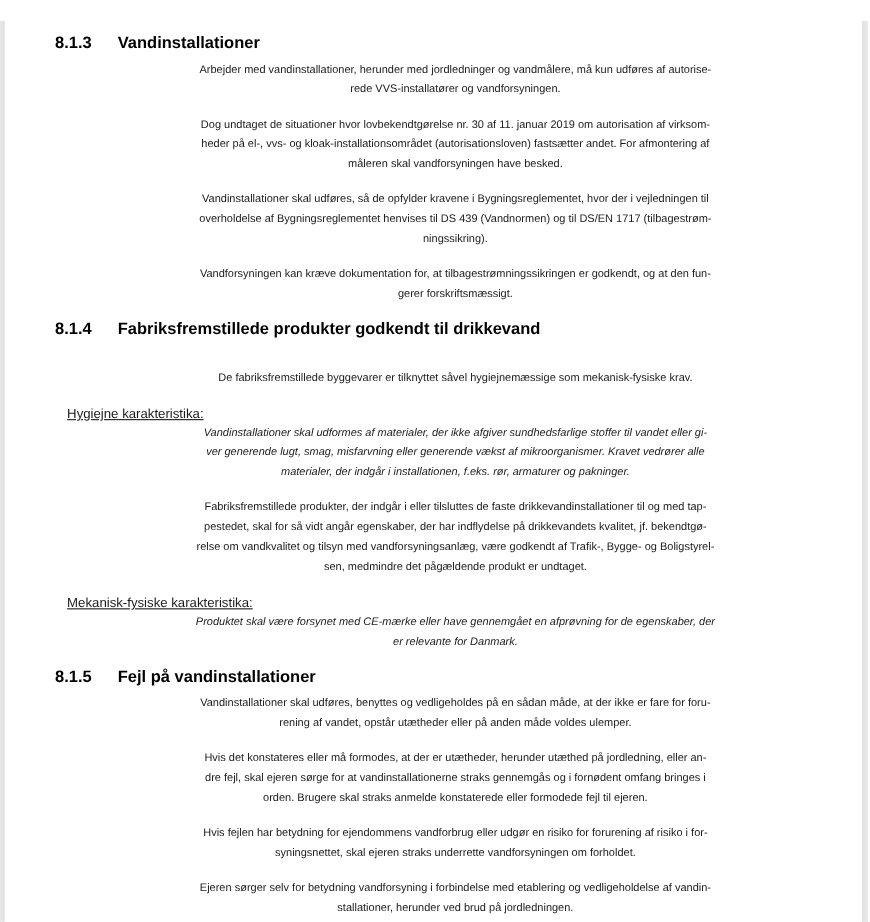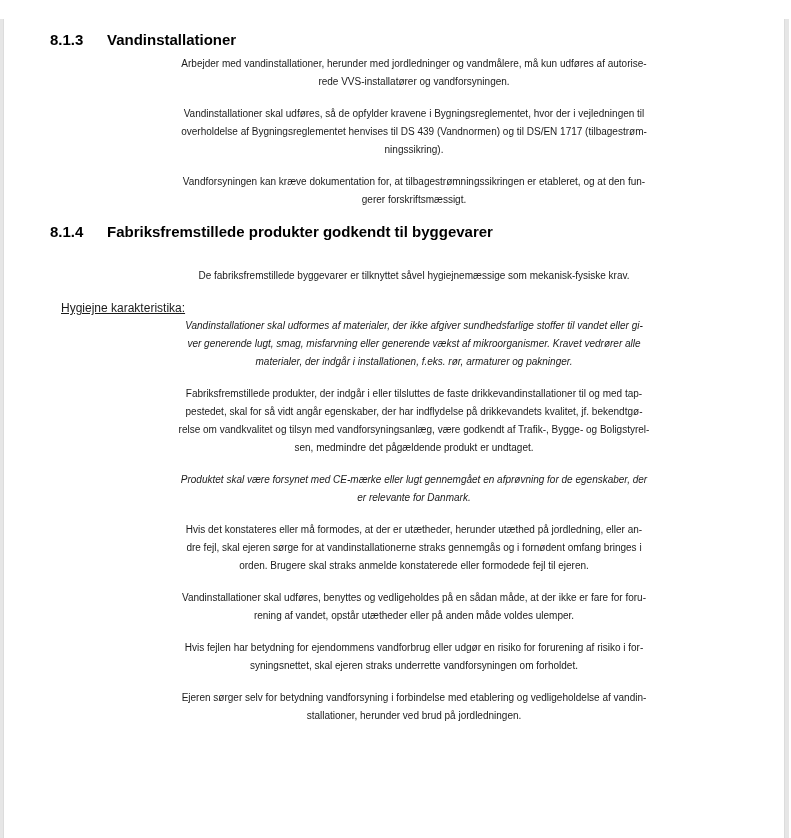--- a/index.html
+++ b/index.html
@@ -69,50 +69,57 @@
   <div class="edge right"></div>
 
   <div class="page">
 
     <section id="sec-1">
       <h2 class="section-heading">
         <span class="num">8.1.3</span><span class="ttl">Vandinstallationer</span>
       </h2>
       <p class="para">Arbejder med vandinstallationer, herunder med jordledninger og vandmålere, må kun udføres af autorise-
 rede VVS-installatører og vandforsyningen.</p>
+      <p class="para">Dog undtaget de situationer hvor lovbekendtgørelse nr. 30 af 11. januar 2019 om autorisation af virksom-
+heder på el-, vvs- og kloak-installationsområdet (autorisationsloven) fastsætter andet. For afmontering af
+måleren skal vandforsyningen have besked.</p>
       <p class="para">Vandinstallationer skal udføres, så de opfylder kravene i Bygningsreglementet, hvor der i vejledningen til
 overholdelse af Bygningsreglementet henvises til DS 439 (Vandnormen) og til DS/EN 1717 (tilbagestrøm-
 ningssikring).</p>
-      <p class="para">Vandforsyningen kan kræve dokumentation for, at tilbagestrømningssikringen er etableret, og at den fun-
+      <p class="para">Vandforsyningen kan kræve dokumentation for, at tilbagestrømningssikringen er godkendt, og at den fun-
 gerer forskriftsmæssigt.</p>
     </section>
 
     <section id="sec-2">
       <h2 class="section-heading">
-        <span class="num">8.1.4</span><span class="ttl">Fabriksfremstillede produkter godkendt til byggevarer</span>
+        <span class="num">8.1.4</span><span class="ttl">Fabriksfremstillede produkter godkendt til drikkevand</span>
       </h2>
       <p class="para">De fabriksfremstillede byggevarer er tilknyttet såvel hygiejnemæssige som mekanisk-fysiske krav.</p>
       <p class="subheading">Hygiejne karakteristika:</p>
       <p class="para flush">Vandinstallationer skal udformes af materialer, der ikke afgiver sundhedsfarlige stoffer til vandet eller gi-
 ver generende lugt, smag, misfarvning eller generende vækst af mikroorganismer. Kravet vedrører alle
 materialer, der indgår i installationen, f.eks. rør, armaturer og pakninger.</p>
       <p class="para">Fabriksfremstillede produkter, der indgår i eller tilsluttes de faste drikkevandinstallationer til og med tap-
 pestedet, skal for så vidt angår egenskaber, der har indflydelse på drikkevandets kvalitet, jf. bekendtgø-
 relse om vandkvalitet og tilsyn med vandforsyningsanlæg, være godkendt af Trafik-, Bygge- og Boligstyrel-
 sen, medmindre det pågældende produkt er undtaget.</p>
-      <p class="para flush">Produktet skal være forsynet med CE-mærke eller lugt gennemgået en afprøvning for de egenskaber, der
+      <p class="subheading">Mekanisk-fysiske karakteristika:</p>
+      <p class="para flush">Produktet skal være forsynet med CE-mærke eller have gennemgået en afprøvning for de egenskaber, der
 er relevante for Danmark.</p>
     </section>
 
     <section id="sec-3">
+      <h2 class="section-heading">
+        <span class="num">8.1.5</span><span class="ttl">Fejl på vandinstallationer</span>
+      </h2>
+      <p class="para">Vandinstallationer skal udføres, benyttes og vedligeholdes på en sådan måde, at der ikke er fare for foru-
+rening af vandet, opstår utætheder eller på anden måde voldes ulemper.</p>
       <p class="para">Hvis det konstateres eller må formodes, at der er utætheder, herunder utæthed på jordledning, eller an-
 dre fejl, skal ejeren sørge for at vandinstallationerne straks gennemgås og i fornødent omfang bringes i
 orden. Brugere skal straks anmelde konstaterede eller formodede fejl til ejeren.</p>
-      <p class="para">Vandinstallationer skal udføres, benyttes og vedligeholdes på en sådan måde, at der ikke er fare for foru-
-rening af vandet, opstår utætheder eller på anden måde voldes ulemper.</p>
       <p class="para">Hvis fejlen har betydning for ejendommens vandforbrug eller udgør en risiko for forurening af risiko i for-
 syningsnettet, skal ejeren straks underrette vandforsyningen om forholdet.</p>
       <p class="para">Ejeren sørger selv for betydning vandforsyning i forbindelse med etablering og vedligeholdelse af vandin-
 stallationer, herunder ved brud på jordledningen.</p>
     </section>
 
   </div>
 </div>
 
 </body></html>

